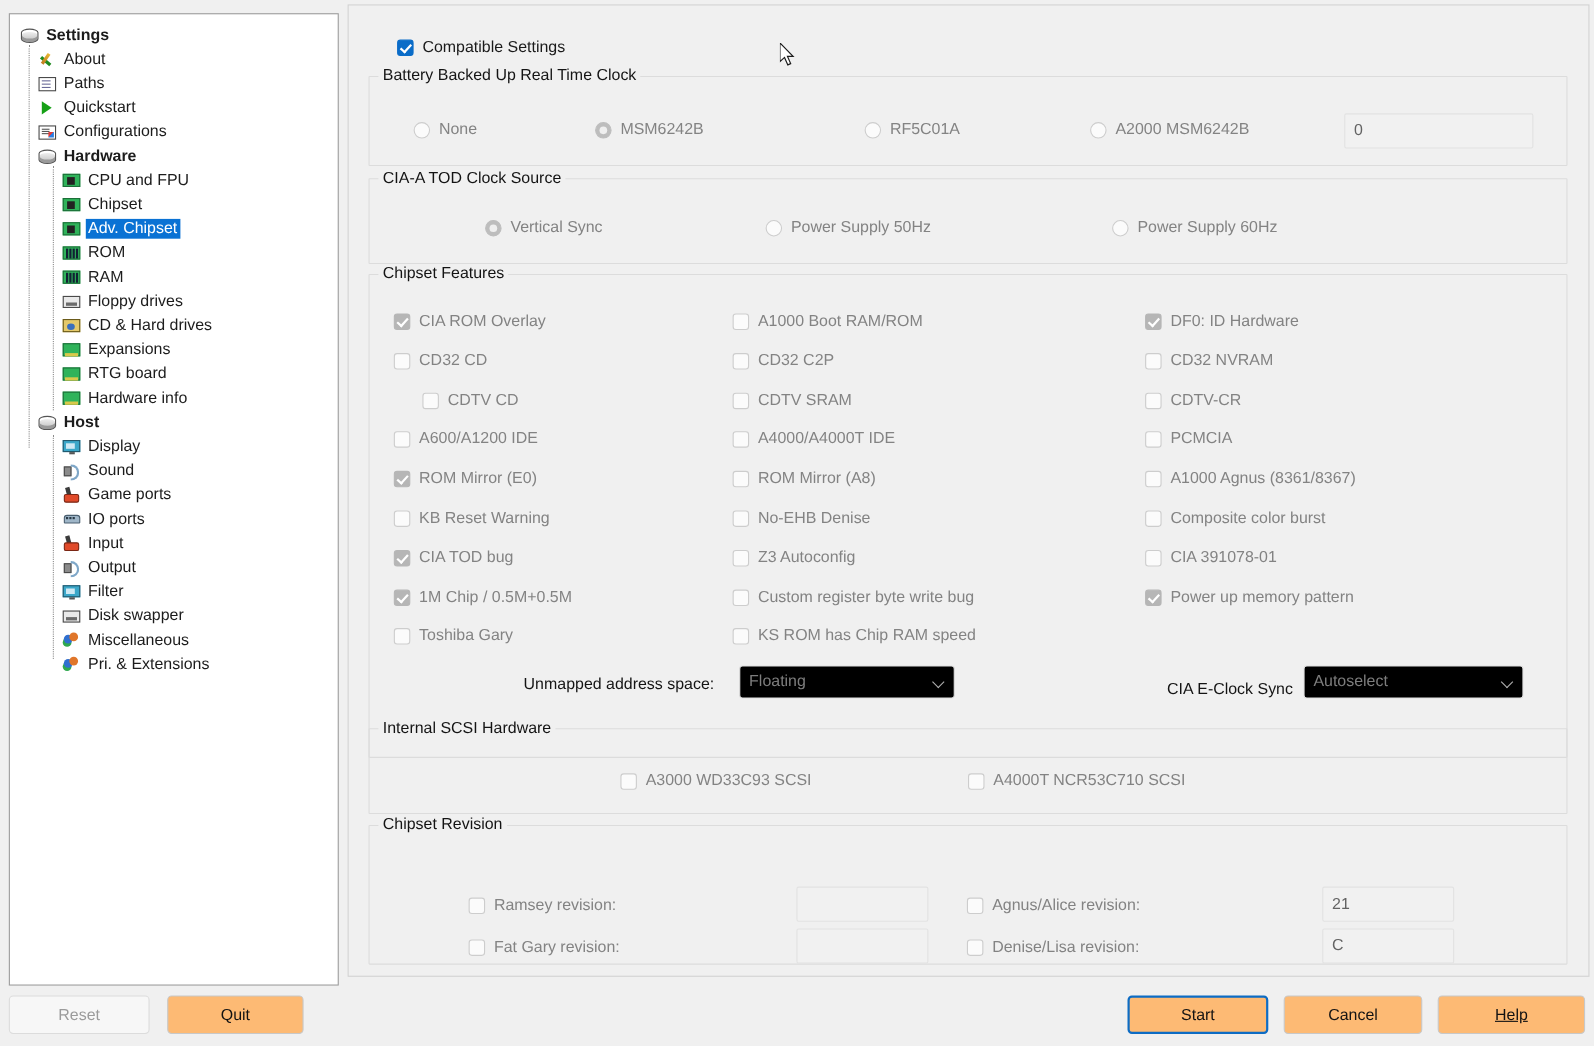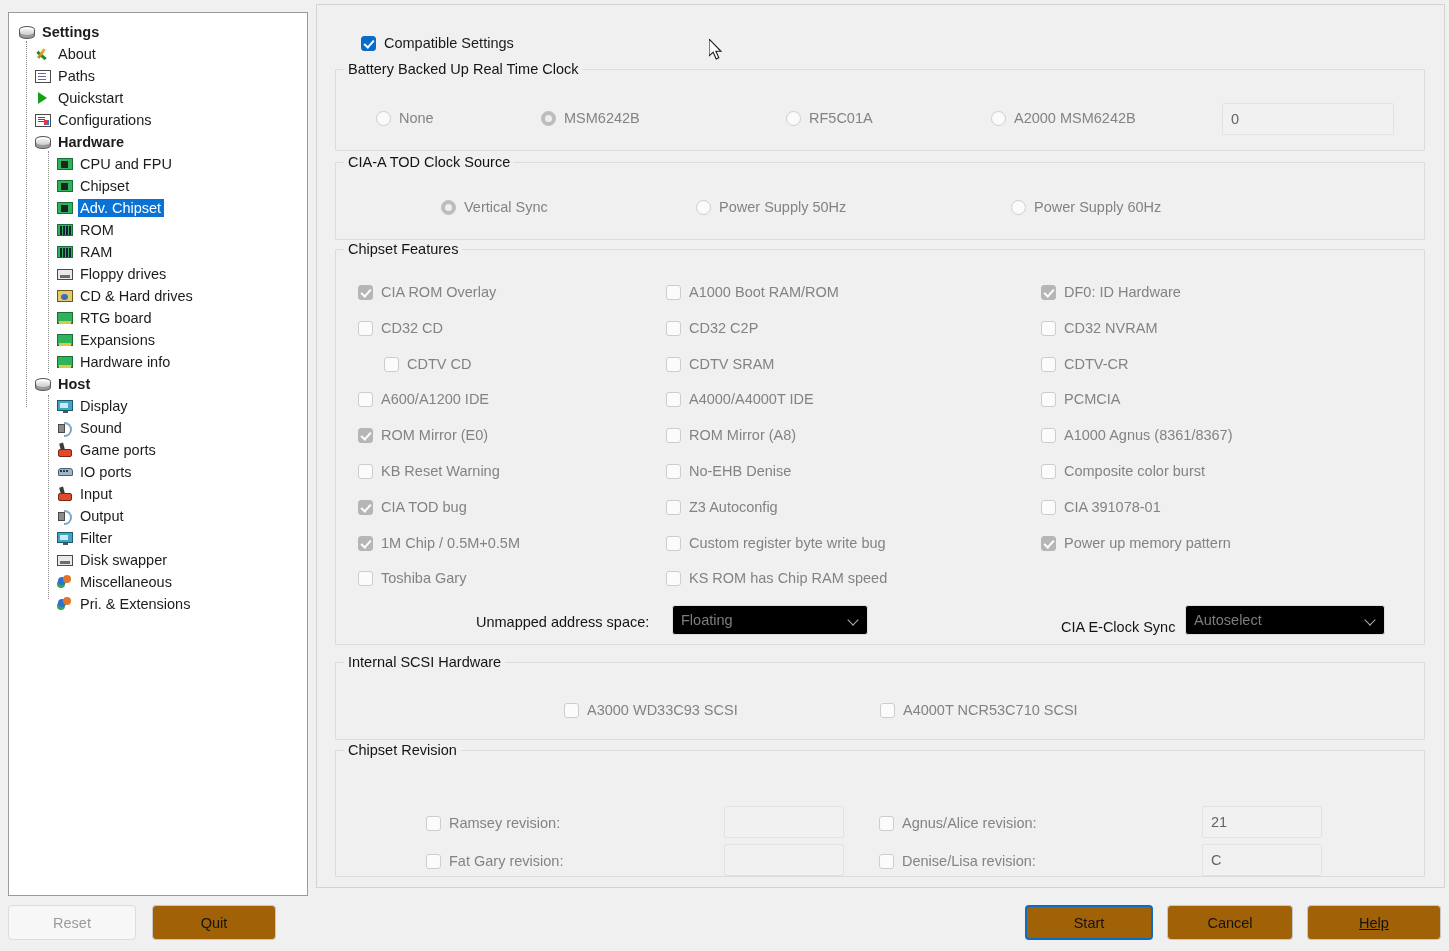--- a/index.html
+++ b/index.html
@@ -122,21 +122,21 @@
   .ic-misc { background:transparent; }
   .ic-misc:before{ content:""; position:absolute; left:0; top:6px; width:8px; height:8px;
       background:#2fa84f; border-radius:50%; }
   .ic-misc:after{ content:""; position:absolute; left:6px; top:1px; width:8px; height:8px;
       background:#e0762a; border-radius:50%; box-shadow:-5px 2px 0 #2f6fd0; }
 
   
   .btn {
     font-family: "Liberation Sans", sans-serif;
     font-size: 14.5px;
-    background: #a16207;
+    background: #fdba74;
     border: 1px solid #c8c8c8;
     border-radius: 4px;
     color: #131313;
     height: 35px;
     cursor: default;
     padding: 0 10px;
   }
   .btn:disabled, .btn.disabled { color: #9b9b9b; background: #f7f7f7; border-color: #dcdcdc; }
   .btn.default { border: 2px solid #0d6cc4; }
   #btn-reset { position:absolute; left:8px;  top:905px; width:128px; }
@@ -352,27 +352,27 @@
         <div class="tnode lvl2">
           <span class="ico">
             <span class="ic ic-cdhd"></span>
           </span>
           <span class="lbl">CD &amp; Hard drives</span>
         </div>
         <div class="tnode lvl2">
           <span class="ico">
             <span class="ic ic-card"></span>
           </span>
+          <span class="lbl">Expansions</span>
+        </div>
+        <div class="tnode lvl2">
+          <span class="ico">
+            <span class="ic ic-card"></span>
+          </span>
           <span class="lbl">RTG board</span>
-        </div>
-        <div class="tnode lvl2">
-          <span class="ico">
-            <span class="ic ic-card"></span>
-          </span>
-          <span class="lbl">Expansions</span>
         </div>
         <div class="tnode lvl2">
           <span class="ico">
             <span class="ic ic-card"></span>
           </span>
           <span class="lbl">Hardware info</span>
         </div>
         <div class="tnode lvl1">
           <span class="ico">
             <span class="ic ic-disk"></span>
@@ -493,21 +493,21 @@
         <span class="dot"></span>
         <span class="txt">Power Supply 50Hz</span>
       </div>
 
       <div class="rad dis" style="left:675px; top:36px;">
         <span class="dot"></span>
         <span class="txt">Power Supply 60Hz</span>
       </div>
     </div>
 
-    <div class="grp" style="left:18px; top:244px; width:1090px; height:396px;">
+    <div class="grp" style="left:18px; top:244px; width:1090px; height:440px;">
       <span class="cap">Chipset Features</span>
 
       <div id="cf-col1">
           <div class="chk dis on" style="left: 22px; top: 34px;">
             <span class="box"></span>
             <span class="txt">CIA ROM Overlay</span>
           </div>
           <div class="chk dis" style="left: 22px; top: 70px;">
             <span class="box"></span>
             <span class="txt">CD32 CD</span>

